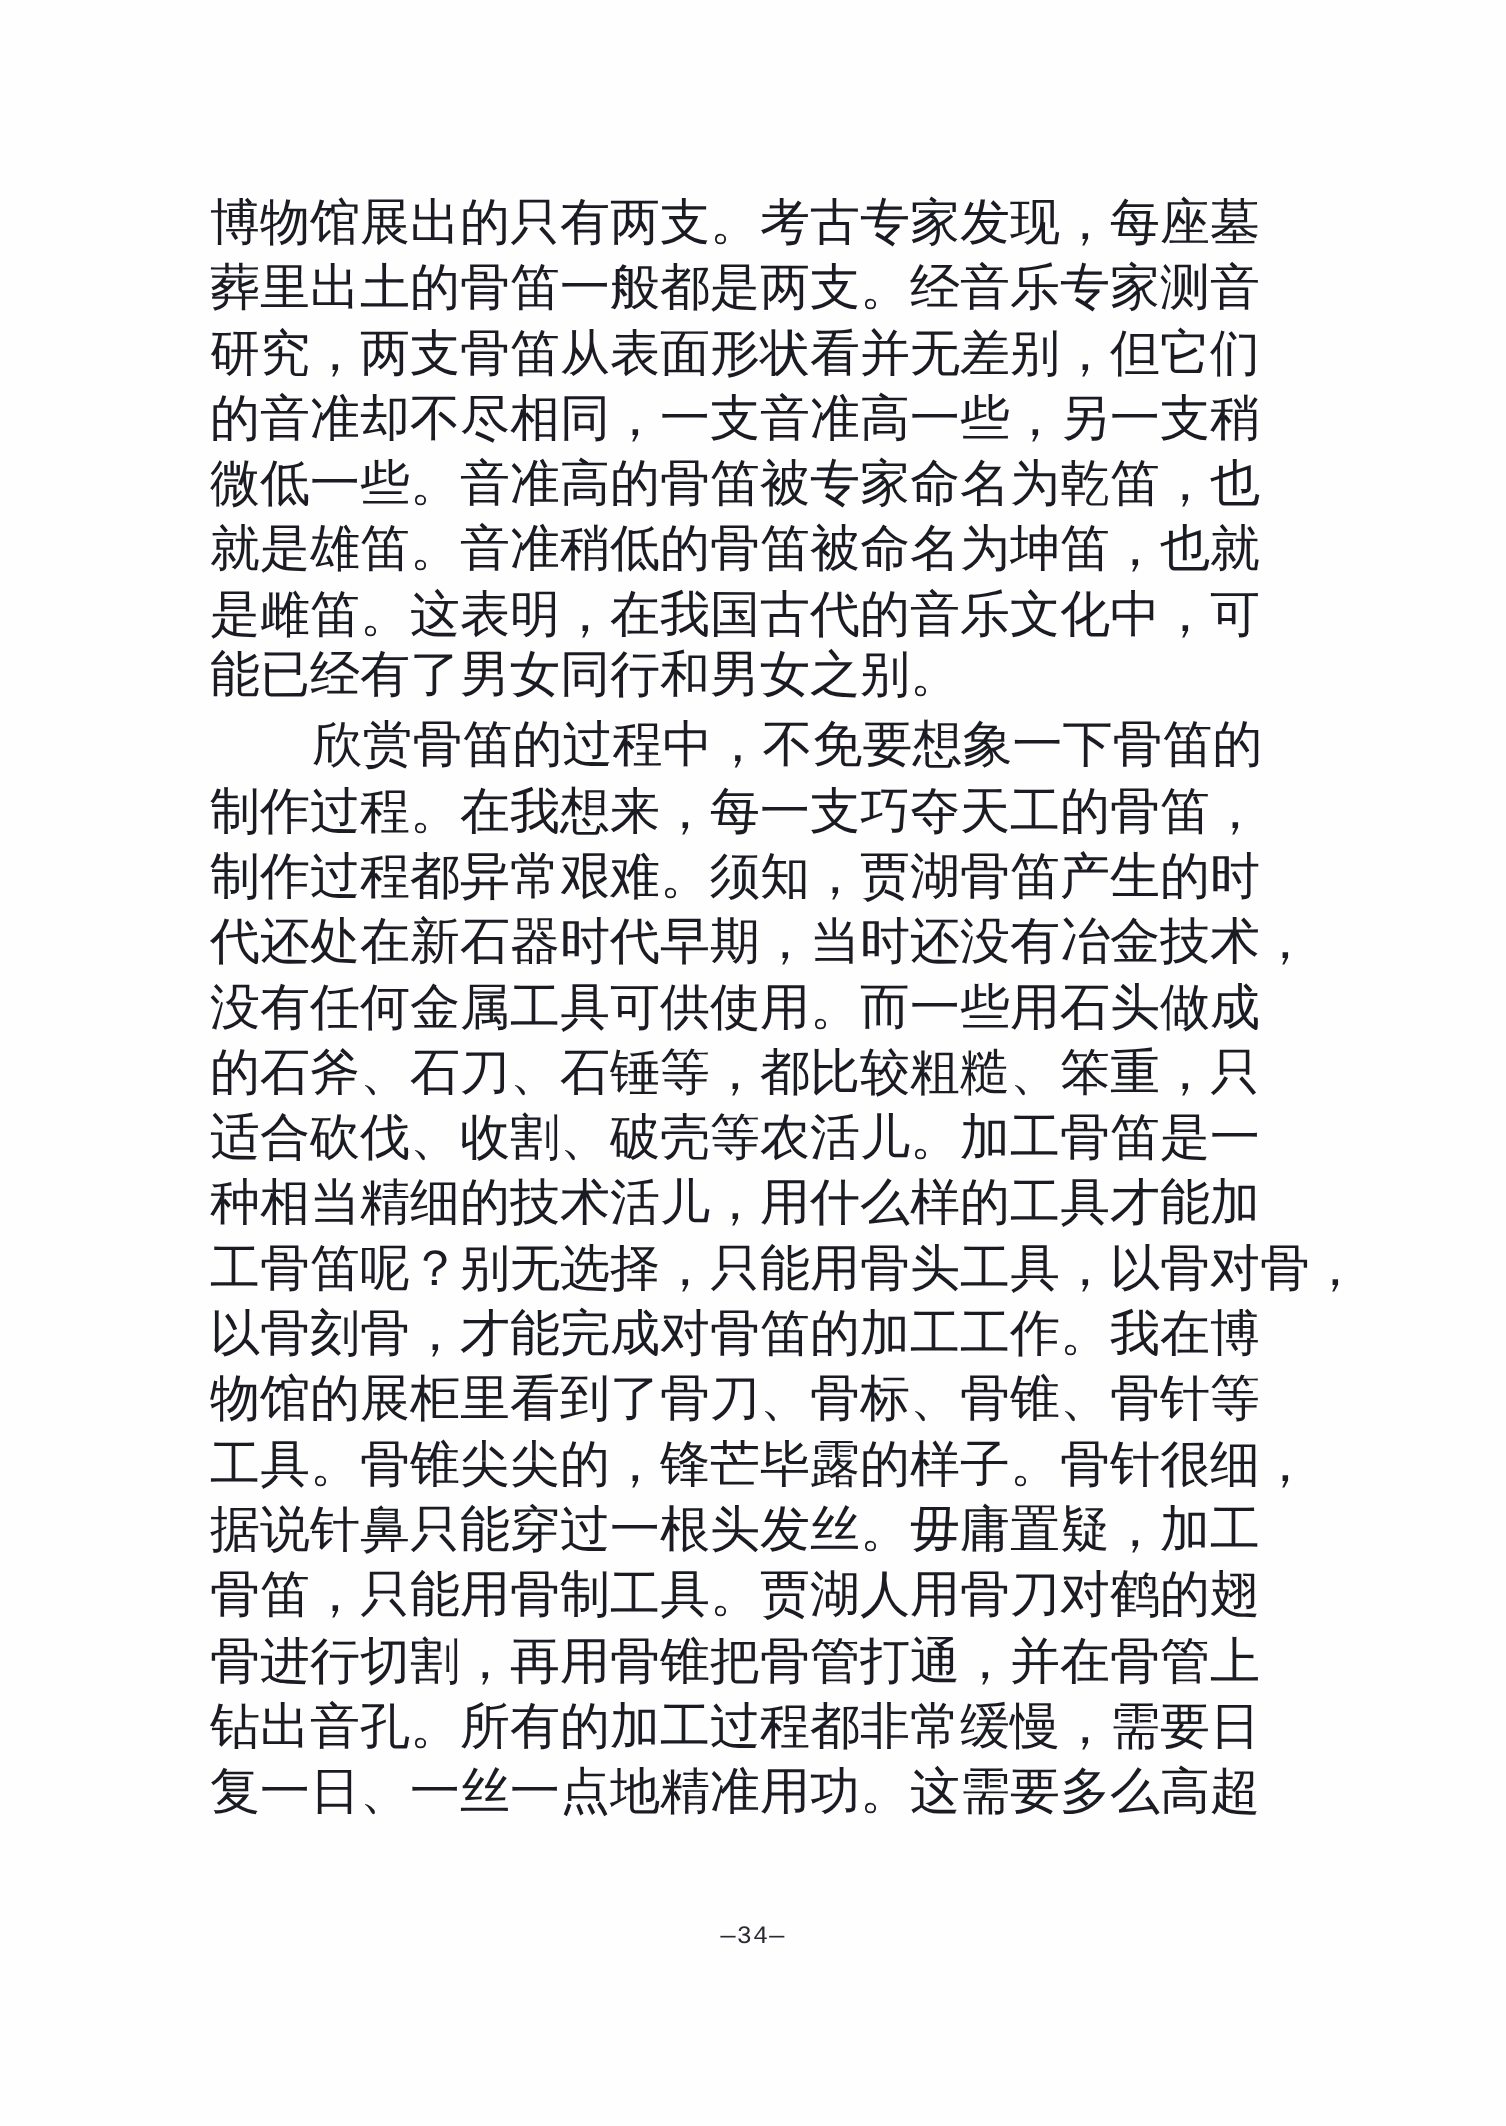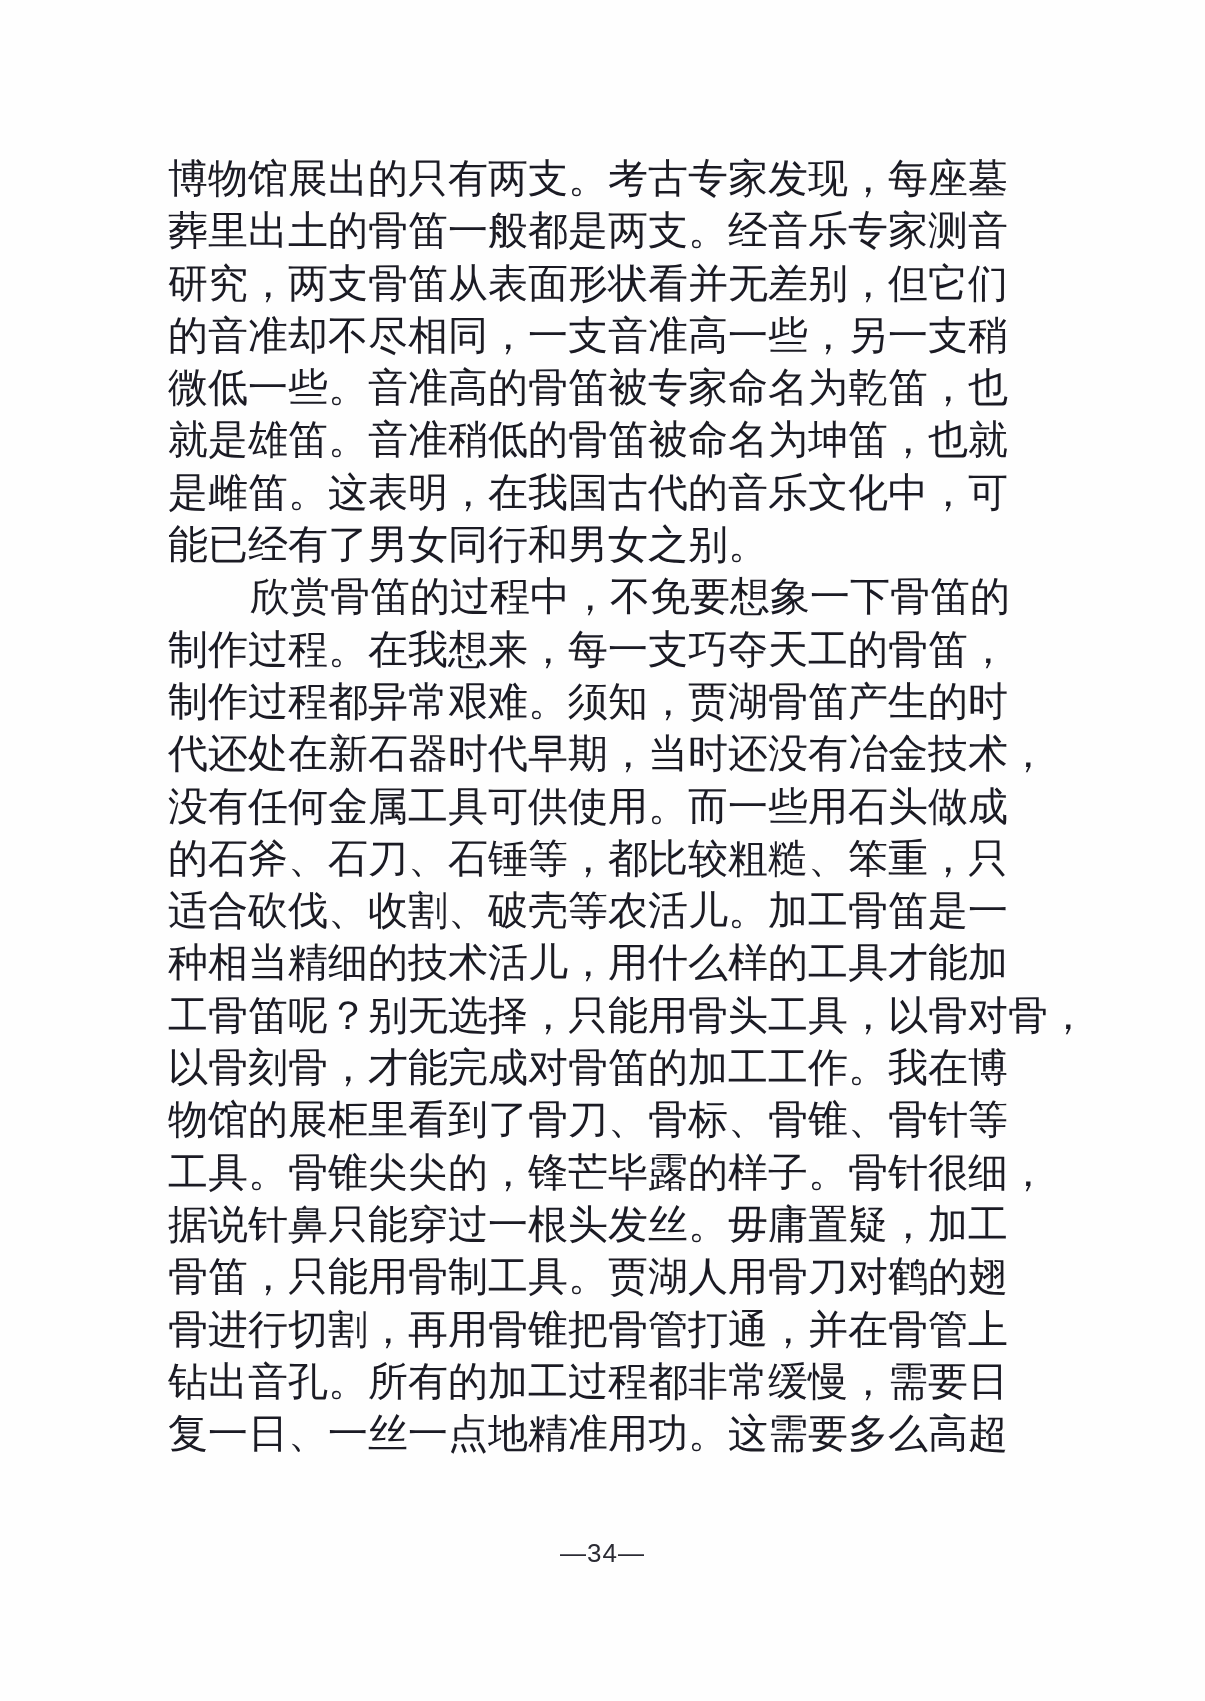--- a/index.html
+++ b/index.html
@@ -45,36 +45,37 @@
     justify-content: space-between;
     width: 812px;
   }
 
   .line.justify > span {
     display: inline-block;
   }
 
   .line.last {
     display: block;
+    font-family: Liberation Mono, monospace;
   }
 
   .line.indent-first {
     padding-left: 82px;
     width: 730px;
   }
 
   .page-number {
     position: absolute;
     left: 0;
     right: 0;
     top: 1538px;
     text-align: center;
-    font-size: 26px;
+    font-size: 20px;
     color: #2a2a33;
-    font-family: Liberation Sans, sans-serif;
+    font-family: Liberation Mono, monospace;
     letter-spacing: 1px;
   }
 </style>
 </head>
 <body>
 
 <div class="page">
 
   <div class="text-body">
 

